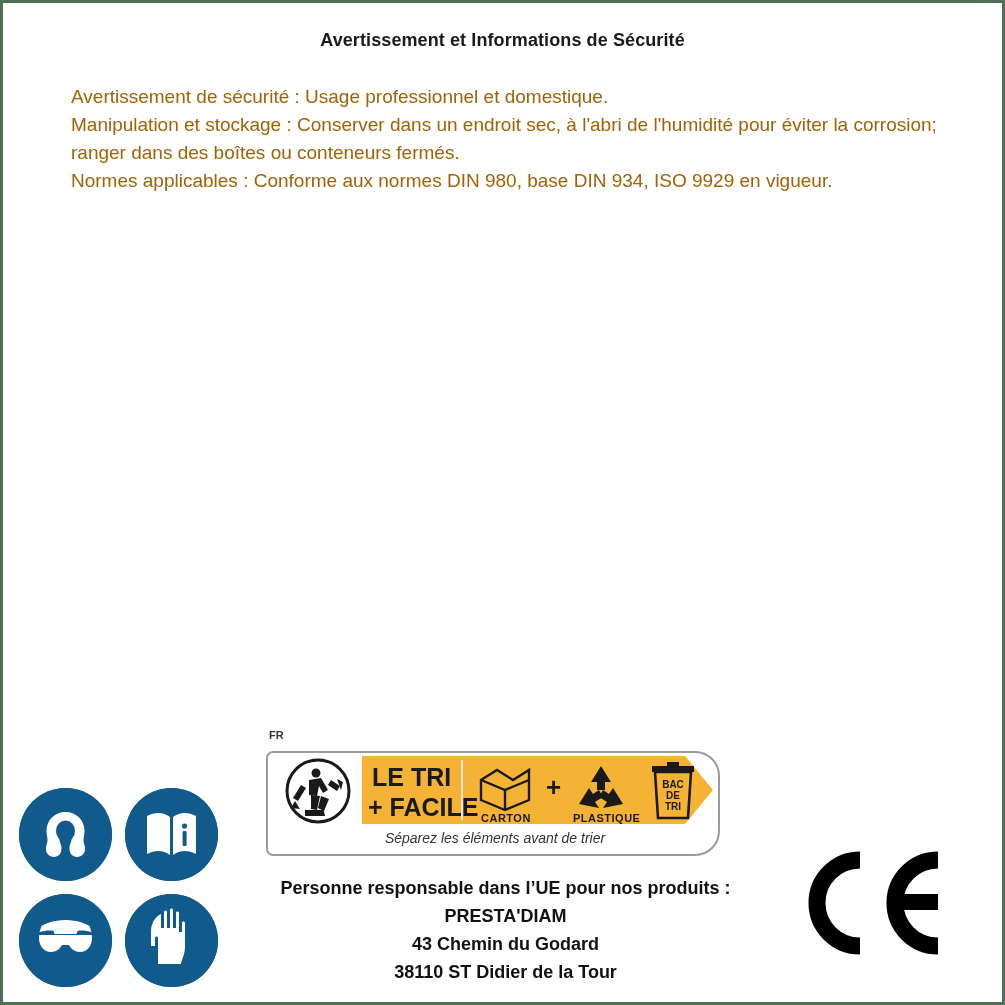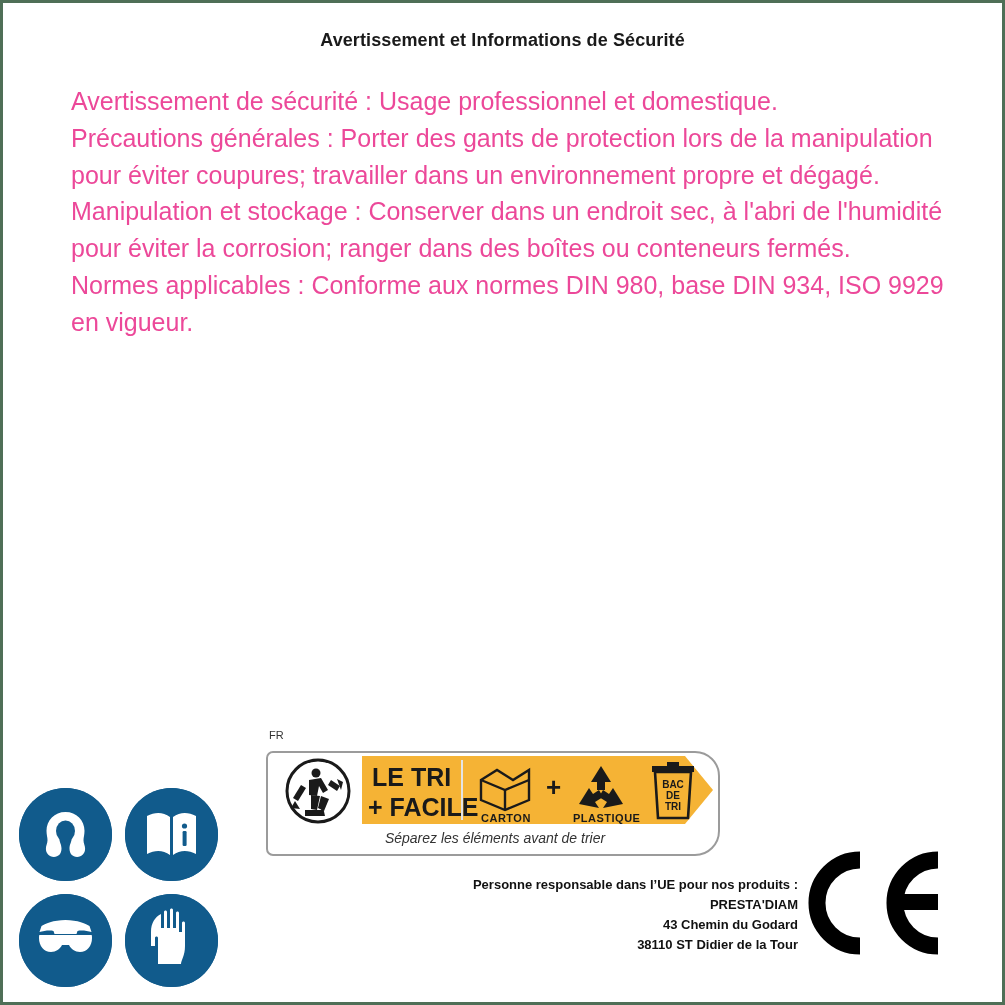--- a/index.html
+++ b/index.html
@@ -27,23 +27,23 @@
     font-size: 18px;
     font-weight: bold;
     margin-top: 27px;
     letter-spacing: 0.1px;
   }
   .body-text {
     position: absolute;
     left: 68px;
     top: 80px;
     width: 900px;
-    font-size: 25px;
+    font-size: 19px;
     line-height: 1.47;
-    color: #ec4899;
+    color: #a16207;
   }
   .body-text p {
     margin: 0;
   }
 
   
   .picto-grid {
     position: absolute;
     left: 16px;
     top: 785px;
@@ -69,57 +69,56 @@
     left: 262px;
     top: 727px;
     width: 462px;
     height: 127px;
   }
   .triman .fr-tag {
     position: absolute;
     left: 4px;
     top: -1px;
     font-size: 11px;
-    font-weight: normal;
+    font-weight: bold;
     color: #333;
   }
 
   
   .ce-mark {
     position: absolute;
     left: 795px;
     top: 845px;
     width: 150px;
     height: 110px;
   }
 
   
   .responsible {
     position: absolute;
     left: 210px;
     top: 872px;
     width: 585px;
-    text-align: right;
-    font-size: 13px;
+    text-align: center;
+    font-size: 18px;
     font-weight: bold;
     line-height: 1.55;
     color: #111;
   }
   .responsible div { white-space: nowrap; }
 </style>
 </head>
 <body>
 
 <div class="page">
 
   <div class="title">Avertissement et Informations de Sécurité</div>
 
   <div class="body-text">
     <p>Avertissement de sécurité : Usage professionnel et domestique.</p>
-    <p>Précautions générales : Porter des gants de protection lors de la manipulation pour éviter coupures; travailler dans un environnement propre et dégagé.</p>
     <p>Manipulation et stockage : Conserver dans un endroit sec, à l'abri de l'humidité pour éviter la corrosion; ranger dans des boîtes ou conteneurs fermés.</p>
     <p>Normes applicables : Conforme aux normes DIN 980, base DIN 934, ISO 9929 en vigueur.</p>
   </div>
 
   <div class="picto-grid">
 
     <div class="picto p1">
       <svg width="93" height="93" viewBox="0 0 93 93" aria-hidden="true">
         <circle cx="46.5" cy="46.5" r="46.5" fill="#115b8c"></circle>
         <path d="M46.5 24c-11 0-19 8.2-19 18.8 0 4 1 6.6 1 9.4 0 3.4-1.6 5.2-1.6 8.6 0 4.6 3.2 8.2 8 8.2 4.6 0 7.6-3.2 7.6-8.4 0-4.6-2.2-6.6-2.2-10.4 0-3.4 2.6-5.8 6.2-5.8s6.2 2.4 6.2 5.8c0 3.8-2.2 5.8-2.2 10.4 0 5.2 3 8.4 7.6 8.4 4.8 0 8-3.6 8-8.2 0-3.4-1.6-5.2-1.6-8.6 0-2.8 1-5.4 1-9.4C65.5 32.2 57.5 24 46.5 24z" fill="#ffffff"></path>

